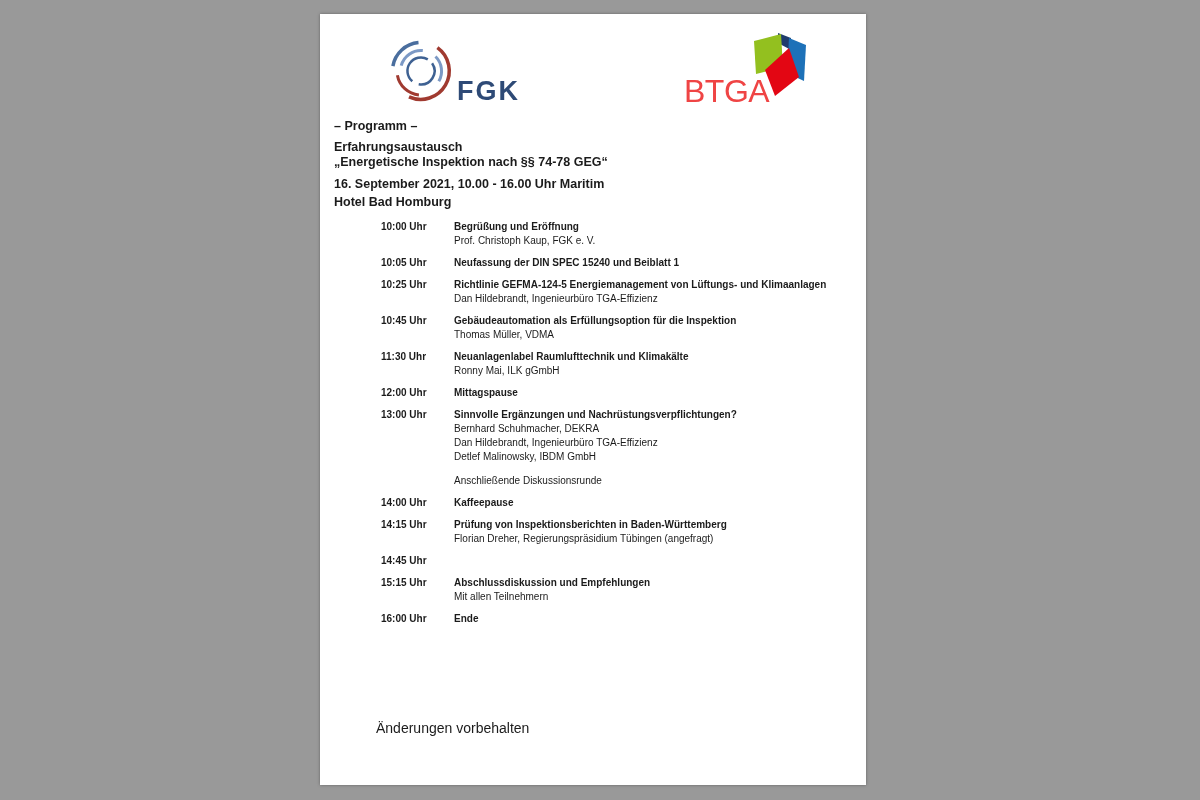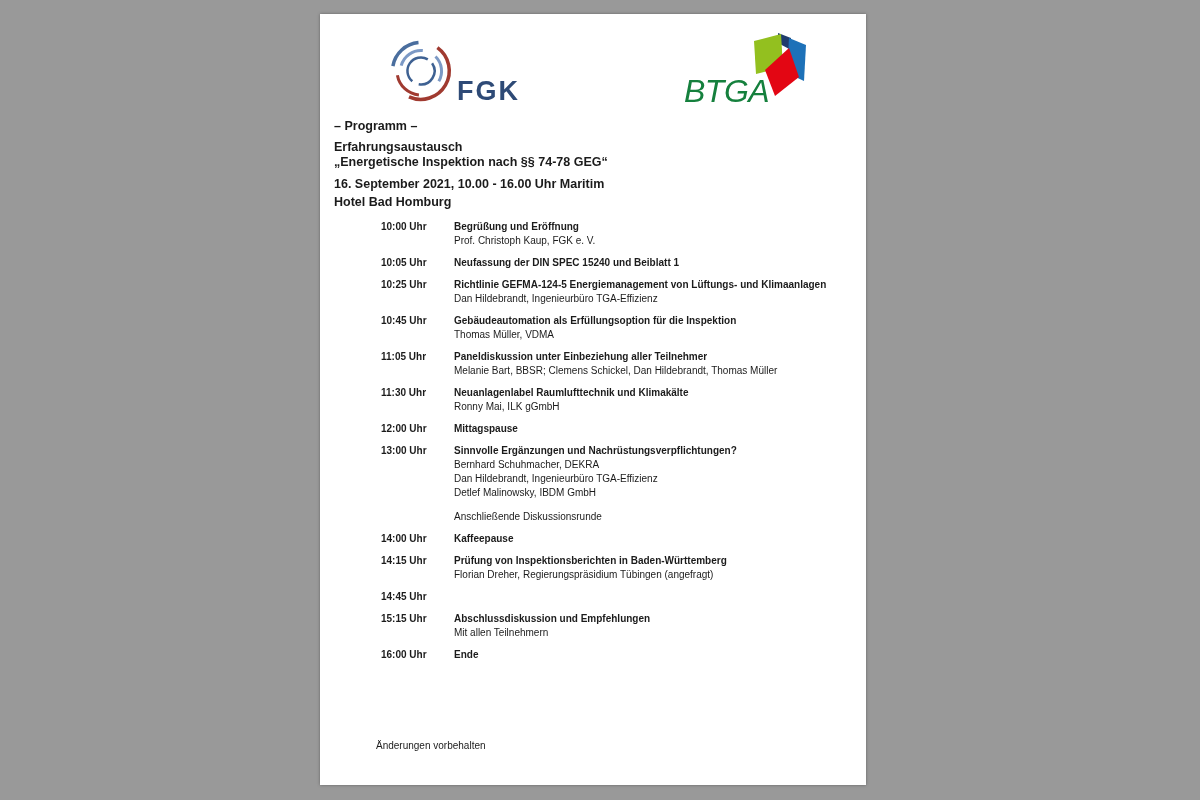--- a/index.html
+++ b/index.html
@@ -29,22 +29,21 @@
   }
   .fgk-logo svg { width: 66px; height: 66px; display: block; }
   .fgk-text {
     font-size: 27px; font-weight: bold; letter-spacing: 2px;
     line-height: 1; margin-left: 3px; margin-bottom: -1px;
     color: #2e4a76;
   }
   .btga-text {
     position: absolute; left: 364px; top: 61px;
     font-size: 32px; line-height: 1; letter-spacing: -0.5px;
-    color: #15803d;
-    font-style: italic;
+    color: #ef4444;
   }
   .btga-mark {
     position: absolute; left: 433px; top: 19px;
     width: 54px; height: 64px;
   }
   
   .doc-header {
     position: absolute; top: 105px; left: 14px; right: 0;
     text-align: left; font-weight: bold; font-size: 12.5px;
     line-height: 15px;
@@ -58,22 +57,22 @@
     font-size: 10px; line-height: 14px;
   }
   .session { display: flex; margin-bottom: 8px; }
   .session .time { width: 73px; flex-shrink: 0; font-weight: bold; }
   .session .content { flex: 1; }
   .session .title { font-weight: bold; }
   .session .speaker { font-weight: normal; }
   .session .note { margin-top: 10px; font-weight: normal; }
   
   .doc-footer {
-    position: absolute; left: 56px; top: 726px;
-    font-size: 10px; line-height: 12px;
+    position: absolute; left: 56px; top: 708px;
+    font-size: 14px; line-height: 12px;
   }
 </style>
 </head>
 <body>
 
 <div class="stage">
   <div class="page">
 
     <div class="fgk-logo">
       <svg viewBox="0 0 66 66" fill="none">
@@ -129,27 +128,20 @@
   </div>
 
   <div class="session">
     <div class="time">10:45 Uhr</div>
     <div class="content">
       <div class="title">Gebäudeautomation als Erfüllungsoption für die Inspektion</div>
     <div class="speaker">Thomas Müller, VDMA</div>
           </div>
   </div>
 
-  <div class="session">
-    <div class="time">11:05 Uhr</div>
-    <div class="content">
-      <div class="title">Paneldiskussion unter Einbeziehung aller Teilnehmer</div>
-    <div class="speaker">Melanie Bart, BBSR; Clemens Schickel, Dan Hildebrandt, Thomas Müller</div>
-          </div>
-  </div>
 
   <div class="session">
     <div class="time">11:30 Uhr</div>
     <div class="content">
       <div class="title">Neuanlagenlabel Raumlufttechnik und Klimakälte</div>
     <div class="speaker">Ronny Mai, ILK gGmbH</div>
           </div>
   </div>
 
   <div class="session">

